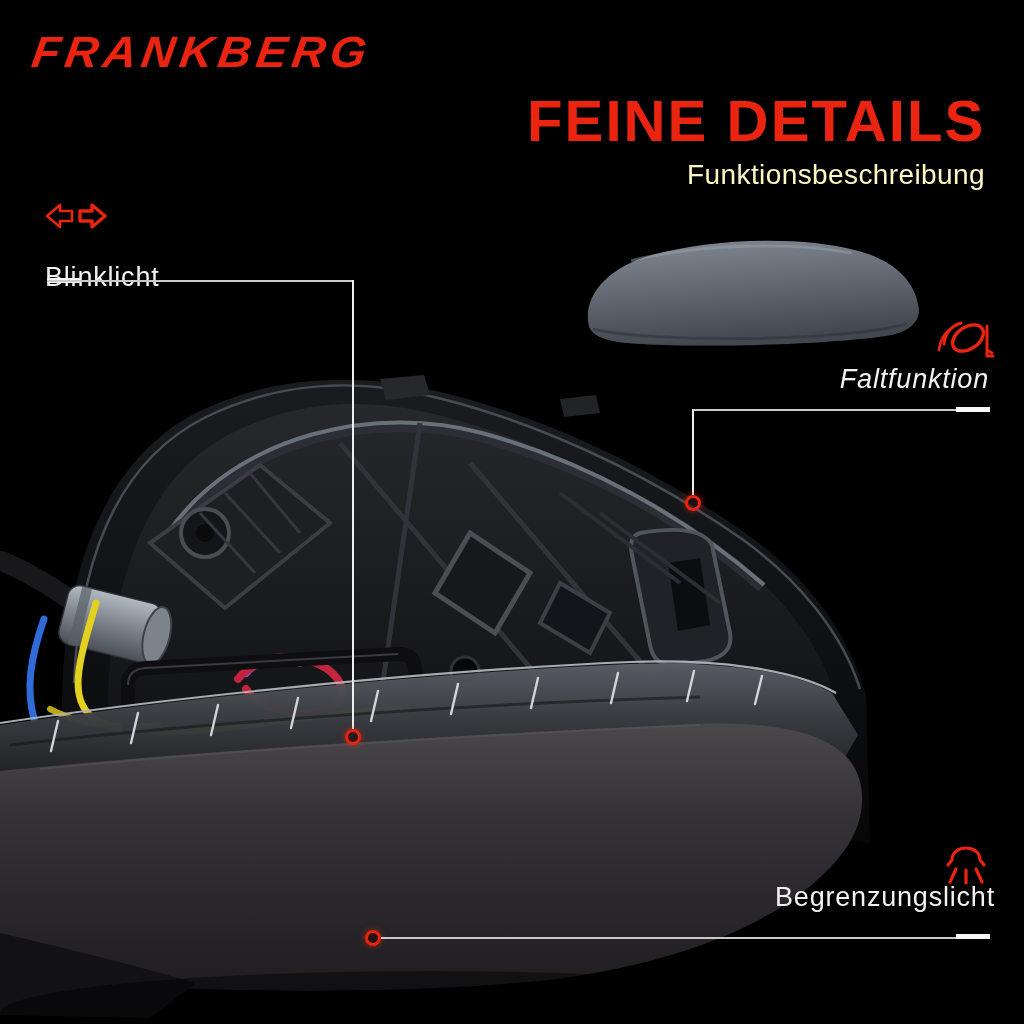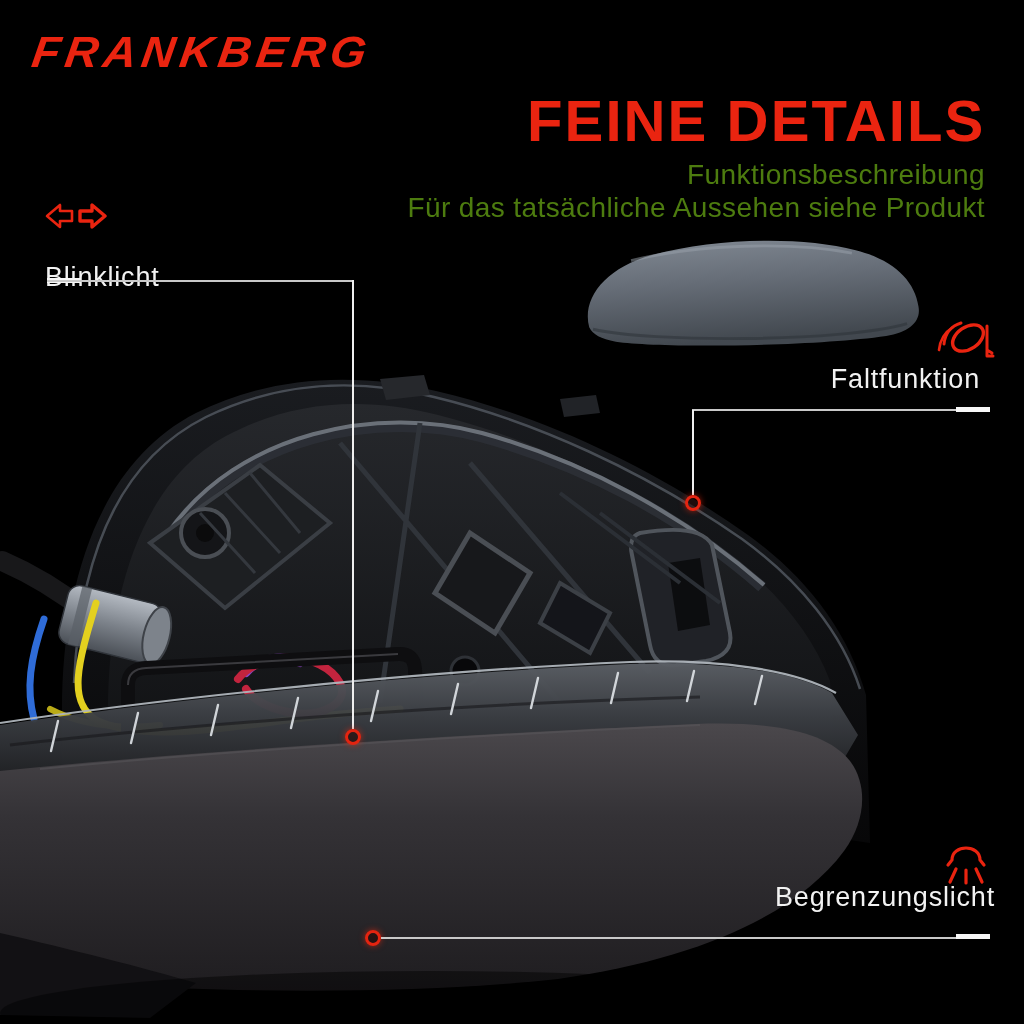--- a/index.html
+++ b/index.html
@@ -14,25 +14,25 @@
     letter-spacing:5px;color:#ea2410;transform:skewX(-8deg) scaleY(.95);
     transform-origin:left top;white-space:nowrap;
   }
   
   .headline{
     right:39px;top:88px;text-align:right;color:#ea2410;
     font-size:57px;font-weight:800;letter-spacing:2px;white-space:nowrap;
     transform:scaleX(1.02);transform-origin:right top;
   }
   .subtitle{right:39px;top:158px;text-align:right;font-size:28px;line-height:33px;
-    color:#4d7c0f;letter-spacing:.4px;white-space:nowrap;}
+    color:#fef9c3;letter-spacing:.4px;white-space:nowrap;}
   
   .callout-label{font-size:27px;color:#f2f2f2;letter-spacing:.8px;white-space:nowrap;}
   .lbl-blink{left:45px;top:234px;margin-top:28px;}
-  .lbl-falt{right:44px;top:364px;text-align:right;}
+  .lbl-falt{right:35px;top:364px;text-align:right;font-style:italic;}
   .lbl-begr{right:29px;top:882px;text-align:center;}
   .icon-blink{left:45px;top:201px;}
   .icon-falt{right:27px;top:314px;}
   .icon-begr{right:33px;top:836px;}
   
   .line{background:#c9c9c9;}
   .line-thick{background:#f7f7f7;}
   .ring-dot{
     width:10px;height:10px;border:3px solid #e42410;border-radius:50%;
     background:rgba(40,5,2,.55);box-shadow:0 0 6px rgba(235,40,16,.65);
@@ -153,21 +153,20 @@
       <path d="M40,396 C240,376 520,360 700,352" fill="none" stroke="#5a575b" stroke-width="2" opacity=".5"></path>
       <path d="M0,560 C70,576 140,594 196,610 L150,645 L0,642 Z" fill="#121114"></path>
       <ellipse cx="430" cy="640" rx="430" ry="42" fill="#000" opacity=".45"></ellipse>
     </g>
   </svg>
 
   <div class="abs logo">FRANKBERG</div>
   <div class="abs headline">FEINE DETAILS</div>
   <div class="abs subtitle">
     <div>Funktionsbeschreibung</div>
-    <div>Für das tatsächliche Aussehen siehe Produkt</div>
   </div>
 
   <span class="abs icon-blink">
     <svg width="62" height="30" viewBox="0 0 62 30" fill="none">
       <path d="M2,15 L15,4 L15,10 L27,10 L27,20 L15,20 L15,26 Z" stroke="#ea2410" stroke-width="2.6" stroke-linejoin="round"></path>
       <path d="M60,15 L47,4 L47,10 L35,10 L35,20 L47,20 L47,26 Z" stroke="#ea2410" stroke-width="3.4" stroke-linejoin="round"></path>
     </svg>
   </span>
   <div class="abs callout-label lbl-blink">Blinklicht</div>
   <div class="abs line-thick" style="left:47px;top:278px;width:34px;height:5px;"></div>

